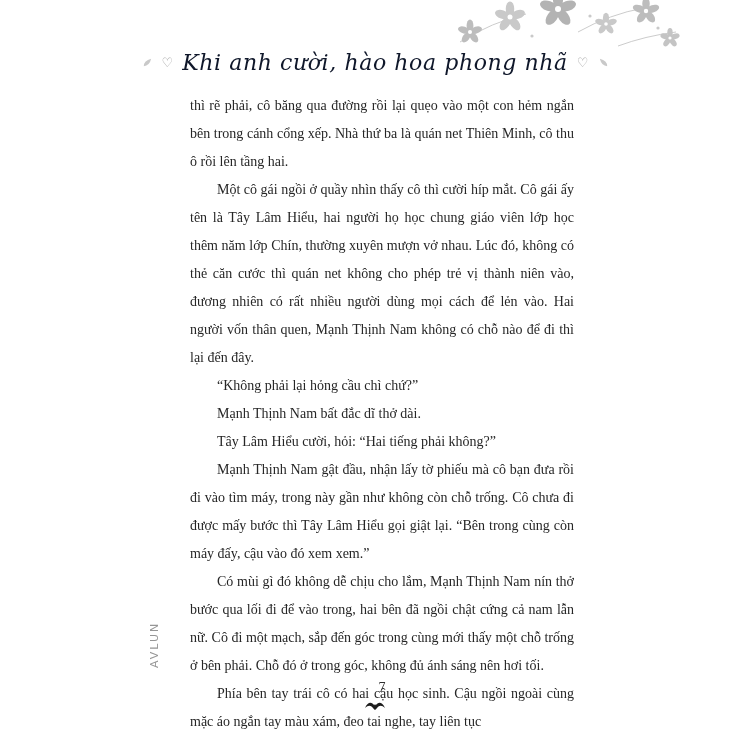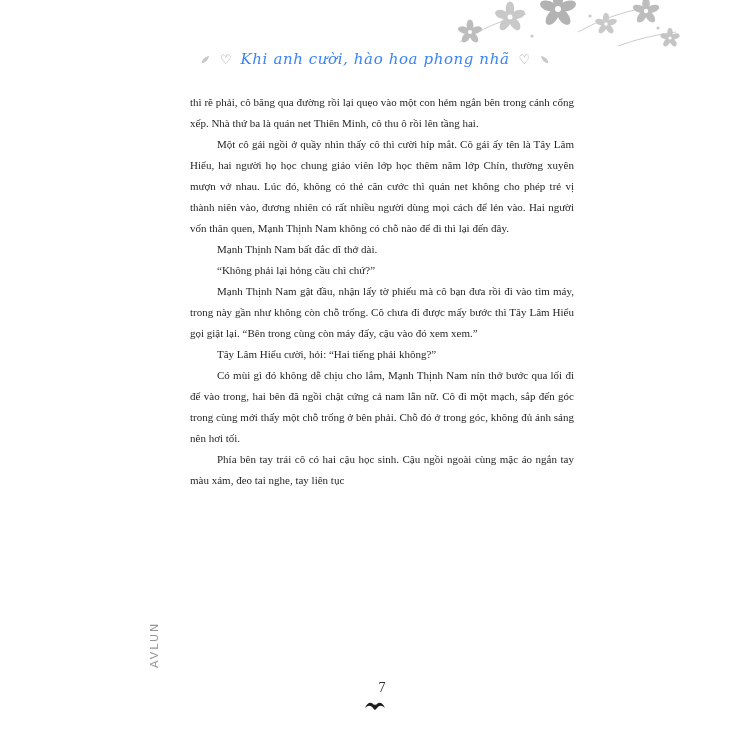--- a/index.html
+++ b/index.html
@@ -28,38 +28,38 @@
     text-align: center;
   }
   .chapter-header-inner {
     display: inline-flex;
     align-items: center;
     gap: 9px;
   }
   .chapter-title {
     font-family: "DejaVu Serif", serif;
     font-style: italic;
-    font-size: 15px;
+    font-size: 22px;
     letter-spacing: 0.6px;
-    color: #3b82f6;
+    color: #0f172a;
   }
   .heart {
     font-family: "DejaVu Sans", sans-serif;
     font-size: 13px;
     color: #a7a7a7;
     line-height: 1;
   }
   .leaf { display: inline-block; vertical-align: middle; }
   .body-text {
     position: absolute;
     top: 92px;
     left: 190px;
     width: 384px;
-    font-size: 11px;
-    line-height: 21px;
+    font-size: 14px;
+    line-height: 28px;
     color: #262626;
     text-align: justify;
   }
   .para { margin: 0; }
   .para.indent { text-indent: 27px; }
   .page-number {
     position: absolute;
     top: 680px;
     left: 190px;
     width: 384px;
@@ -138,24 +138,24 @@
       <span class="heart">♡</span>
       <svg class="leaf" width="11" height="11" viewBox="0 0 12 12" aria-hidden="true">
         <path d="M10,10 Q10,4 2,2 Q4,10 10,10 Z" fill="#c9c9c9"></path>
       </svg>
     </span>
   </div>
 
   <div class="body-text">
       <p class="para">thì rẽ phải, cô băng qua đường rồi lại quẹo vào một con hẻm ngắn bên trong cánh cổng xếp. Nhà thứ ba là quán net Thiên Minh, cô thu ô rồi lên tầng hai.</p>
       <p class="para indent">Một cô gái ngồi ở quầy nhìn thấy cô thì cười híp mắt. Cô gái ấy tên là Tây Lâm Hiểu, hai người họ học chung giáo viên lớp học thêm năm lớp Chín, thường xuyên mượn vở nhau. Lúc đó, không có thẻ căn cước thì quán net không cho phép trẻ vị thành niên vào, đương nhiên có rất nhiều người dùng mọi cách để lẻn vào. Hai người vốn thân quen, Mạnh Thịnh Nam không có chỗ nào để đi thì lại đến đây.</p>
+      <p class="para indent">“Không phải lại hỏng cầu chì chứ?”</p>
       <p class="para indent">Mạnh Thịnh Nam bất đắc dĩ thở dài.</p>
-      <p class="para indent">“Không phải lại hỏng cầu chì chứ?”</p>
+      <p class="para indent">Tây Lâm Hiểu cười, hỏi: “Hai tiếng phải không?”</p>
       <p class="para indent">Mạnh Thịnh Nam gật đầu, nhận lấy tờ phiếu mà cô bạn đưa rồi đi vào tìm máy, trong này gần như không còn chỗ trống. Cô chưa đi được mấy bước thì Tây Lâm Hiểu gọi giật lại. “Bên trong cùng còn máy đấy, cậu vào đó xem xem.”</p>
-      <p class="para indent">Tây Lâm Hiểu cười, hỏi: “Hai tiếng phải không?”</p>
       <p class="para indent">Có mùi gì đó không dễ chịu cho lắm, Mạnh Thịnh Nam nín thở bước qua lối đi để vào trong, hai bên đã ngồi chật cứng cả nam lẫn nữ. Cô đi một mạch, sắp đến góc trong cùng mới thấy một chỗ trống ở bên phải. Chỗ đó ở trong góc, không đủ ánh sáng nên hơi tối.</p>
       <p class="para indent">Phía bên tay trái cô có hai cậu học sinh. Cậu ngồi ngoài cùng mặc áo ngắn tay màu xám, đeo tai nghe, tay liên tục</p>
     </div>
 
   <div class="page-number">7</div>
 
   <div class="bird-wrap">
     <svg width="22" height="12" viewBox="0 0 22 12" aria-hidden="true">
       <path d="M1,9 C4,2 8,3 10.2,6.2 C10.7,5 11.3,5 11.8,6.2 C14,3 18,2 21,9 C17.5,5.5 15,6.5 13.2,8.8 C12.5,9.7 11.9,10.4 11,10.9 C10.1,10.4 9.5,9.7 8.8,8.8 C7,6.5 4.5,5.5 1,9 Z" fill="#1c1c1c"></path>
     </svg>

